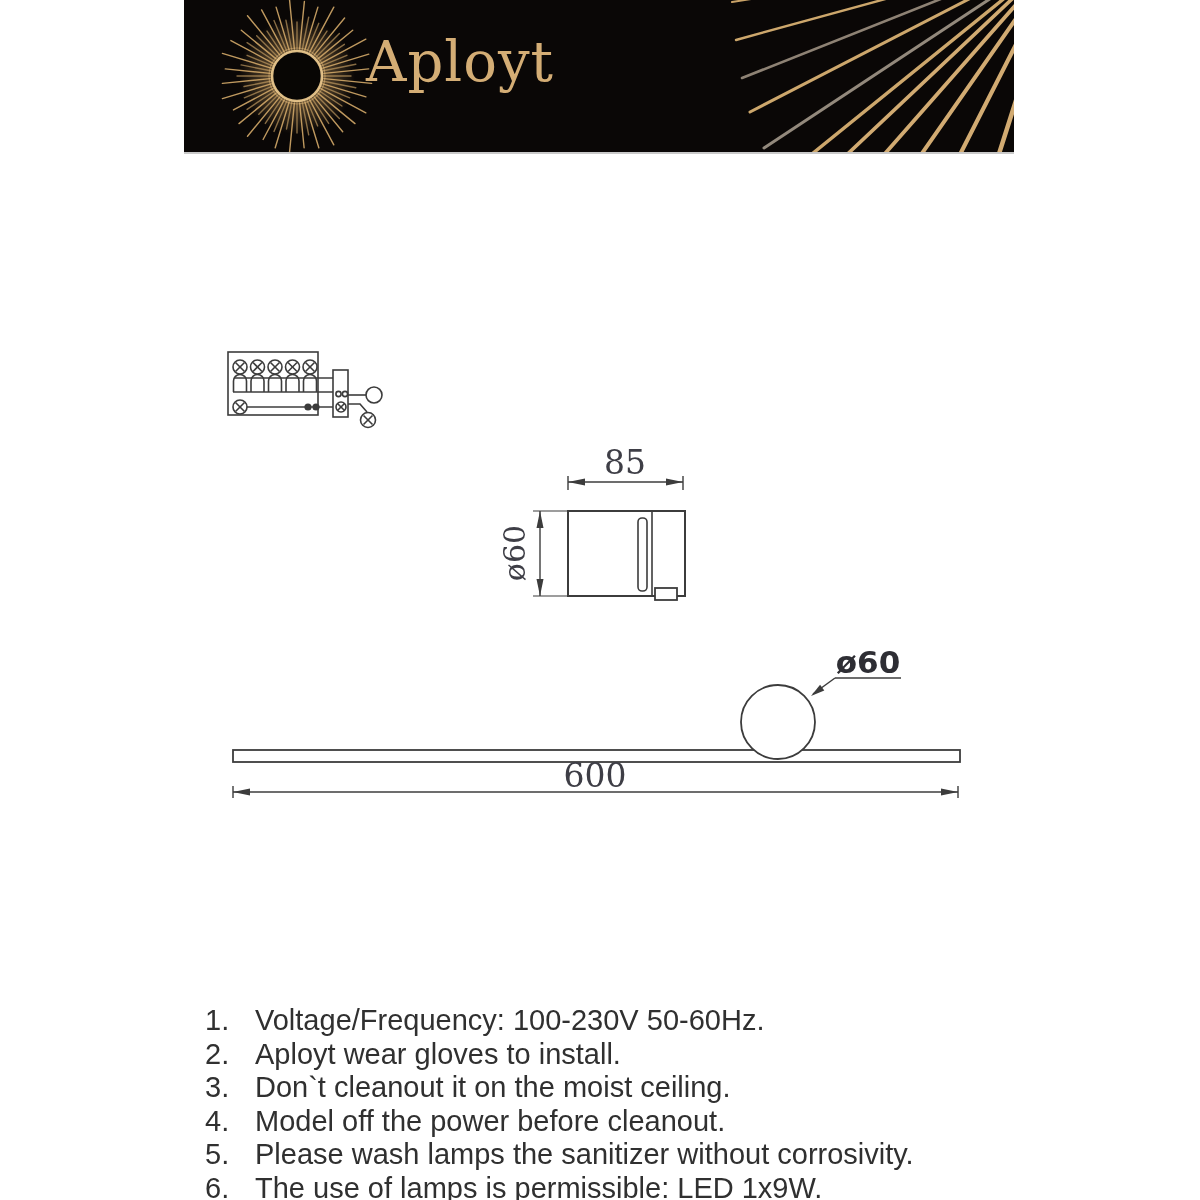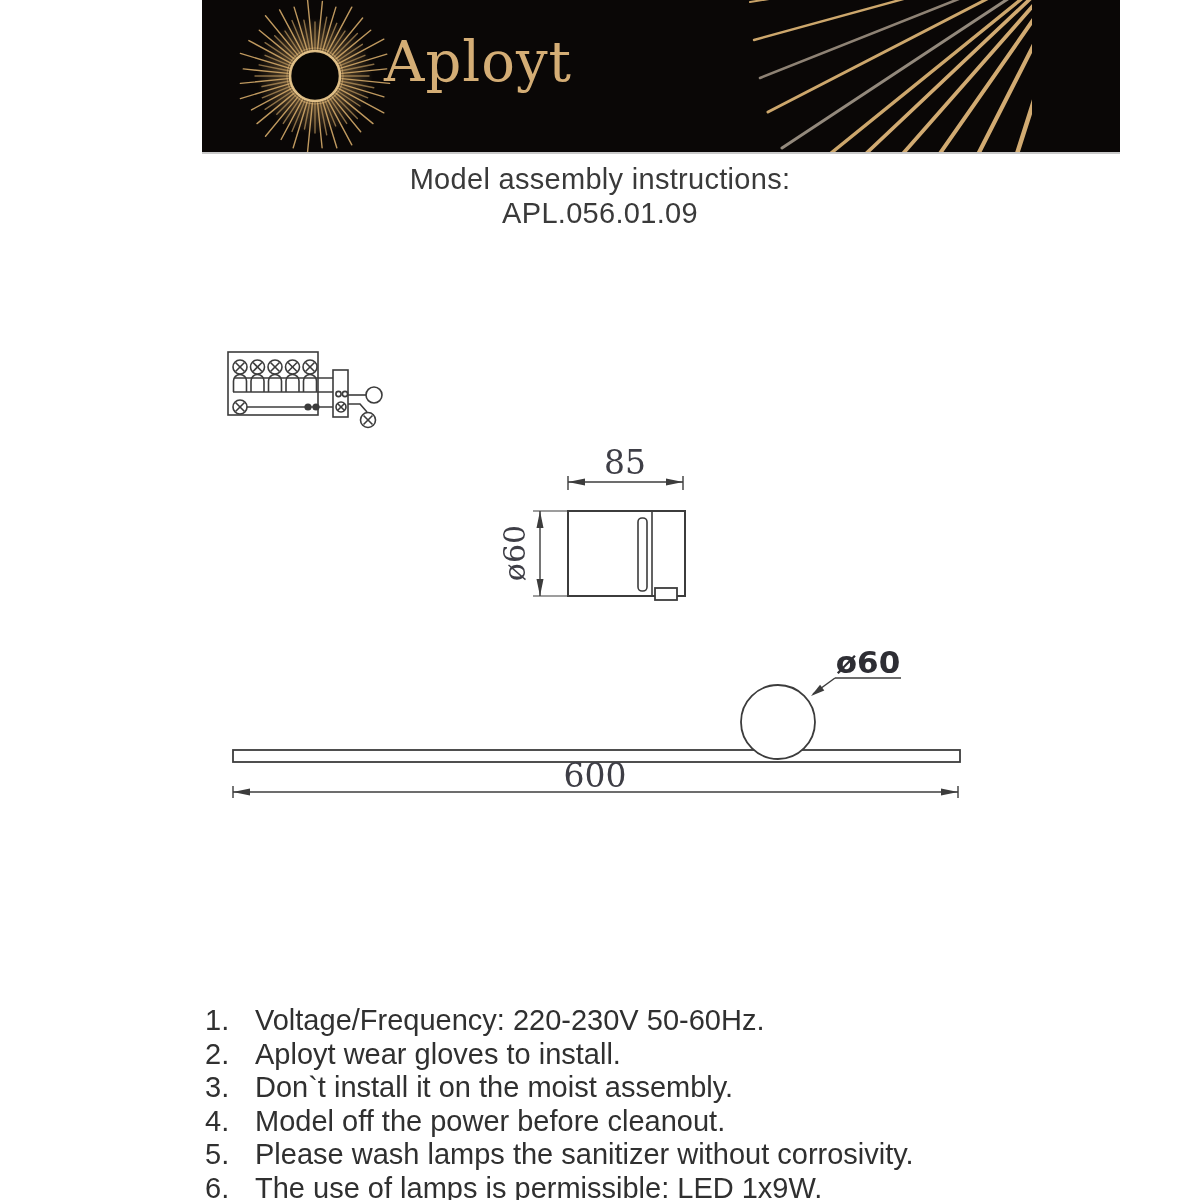--- a/index.html
+++ b/index.html
@@ -1,21 +1,21 @@
 <!DOCTYPE html>
 <html><head>
 <meta charset="utf-8">
 <style>
   html,body{margin:0;padding:0;background:#ffffff;}
   .page{position:relative;width:1200px;height:1200px;background:#ffffff;overflow:hidden;
         font-family:"Liberation Sans",sans-serif;}
 
   
-  .banner{position:absolute;left:184px;top:0;width:918px;height:152px;
-          background:#0a0706;border-bottom:2px solid #c9c9c9;overflow:hidden;margin-left:18px;}
+  .banner{position:absolute;left:184px;top:0;width:830px;height:152px;
+          background:#0a0706;border-bottom:2px solid #c9c9c9;overflow:hidden;}
   .banner svg{position:absolute;left:0;top:0;}
   .logo-text{position:absolute;left:146px;top:34px;width:260px;text-align:center;
              font-family:"DejaVu Serif",serif;font-weight:400;font-size:56px;
              color:#d4ad75;letter-spacing:1px;line-height:1;}
 
   
   .title-block{position:absolute;left:0;top:162px;width:1200px;text-align:center;
                color:#3a3a3a;font-size:29px;line-height:34px;font-weight:500;
                letter-spacing:.3px;}
 
@@ -132,24 +132,20 @@
         <line x1="880" y1="-50" x2="636" y2="180" stroke="#d2ab72" stroke-width="3.6"></line>
         <line x1="880" y1="-50" x2="676" y2="182" stroke="#d2ab72" stroke-width="3.8"></line>
         <line x1="880" y1="-50" x2="718" y2="182" stroke="#d2ab72" stroke-width="4"></line>
         <line x1="880" y1="-50" x2="762" y2="182" stroke="#d2ab72" stroke-width="4.2"></line>
         <line x1="880" y1="-50" x2="806" y2="182" stroke="#d2ab72" stroke-width="4.5"></line>
       </g>
     </svg>
     <div class="logo-text">Aployt</div>
   </header>
 
-  <div class="title-block">
-    <div>Model assembly instructions:</div>
-    <div>APL.056.01.09</div>
-  </div>
 
   <svg class="drawing wiring" width="190" height="100" viewBox="0 0 190 100" fill="none" stroke="#3c3c3c" stroke-width="1.6">
 
     <rect x="8" y="12" width="90" height="63"></rect>
 
     <line x1="14" y1="38" x2="113" y2="38"></line>
     <line x1="13" y1="52" x2="113" y2="52"></line>
 
     <g>
       <g>
@@ -260,29 +256,29 @@
       <line x1="8" y1="147" x2="733" y2="147"></line>
       <polygon points="8,147 25,143.5 25,150.5" fill="#3c3c3c" stroke="none"></polygon>
       <polygon points="733,147 716,143.5 716,150.5" fill="#3c3c3c" stroke="none"></polygon>
       <text class="dim-serif" x="370" y="142" font-size="33" text-anchor="middle" stroke="none">600</text>
     </g>
   </svg>
 
   <div class="instructions">
     <div class="item">
       <span class="num">1.</span>
-      <span class="txt">Voltage/Frequency: 220-230V 50-60Hz.</span>
+      <span class="txt">Voltage/Frequency: 100-230V 50-60Hz.</span>
     </div>
     <div class="item">
       <span class="num">2.</span>
       <span class="txt">Aployt wear gloves to install.</span>
     </div>
     <div class="item">
       <span class="num">3.</span>
-      <span class="txt">Don`t install it on the moist assembly.</span>
+      <span class="txt">Don`t cleanout it on the moist ceiling.</span>
     </div>
     <div class="item">
       <span class="num">4.</span>
       <span class="txt">Model off the power before cleanout.</span>
     </div>
     <div class="item">
       <span class="num">5.</span>
       <span class="txt">Please wash lamps the sanitizer without corrosivity.</span>
     </div>
     <div class="item">

